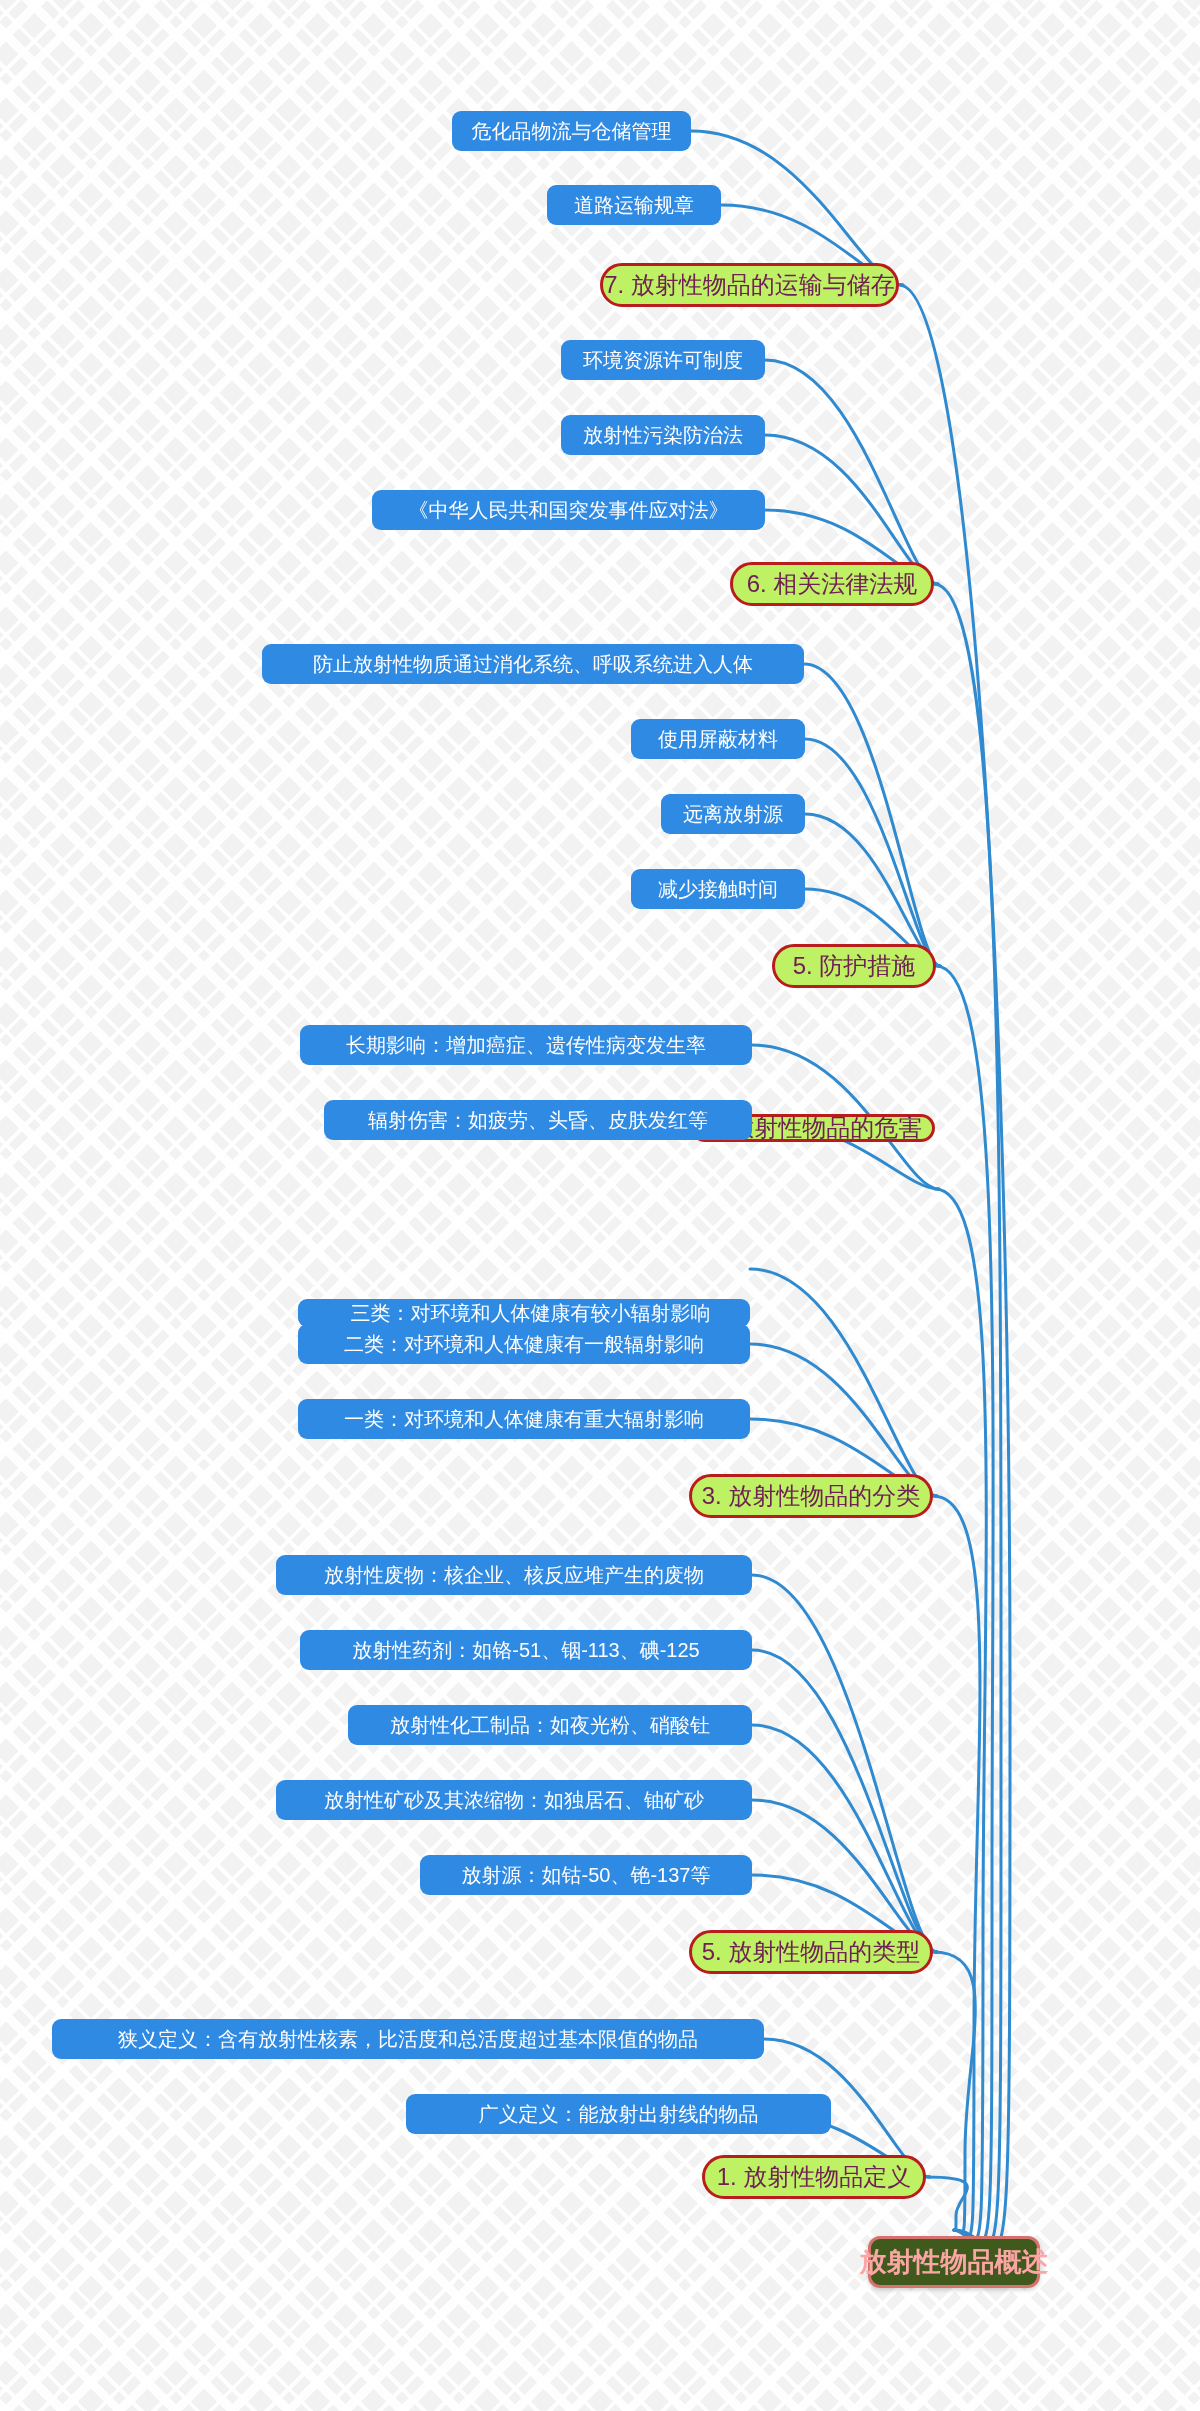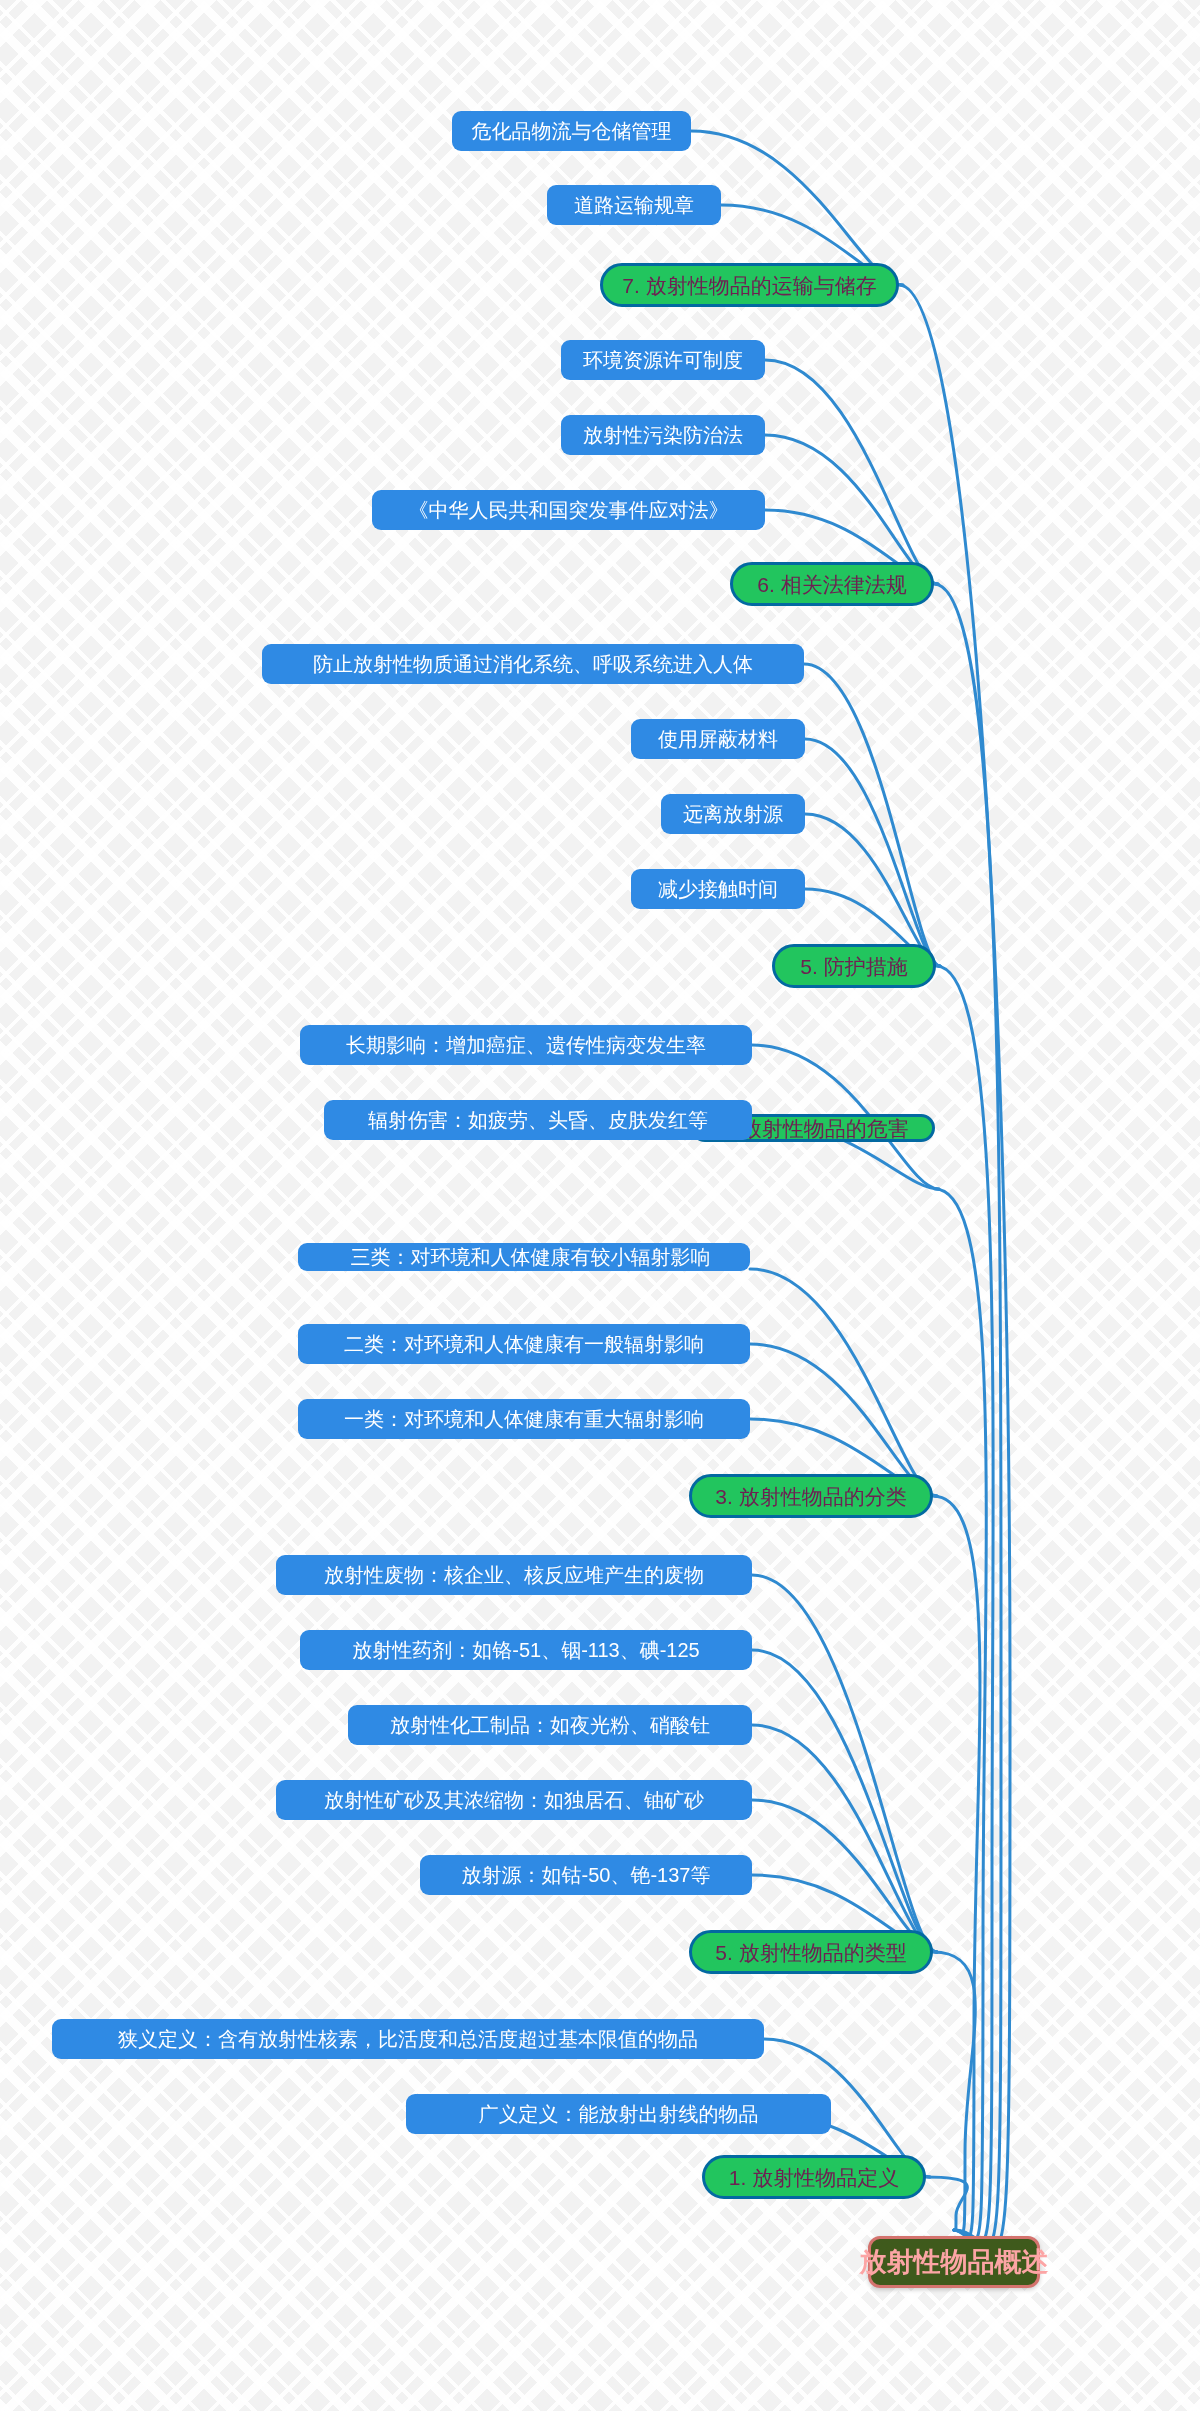--- a/index.html
+++ b/index.html
@@ -54,25 +54,25 @@
     border-radius: 12px;
     color: #fca5a5;
     font-size: 27px;
     font-weight: bold;
     padding: 0 22px;
     height: 52px;
     box-shadow: 0 2px 4px rgba(0,0,0,0.18);
   }
   
   .node.branch {
-    background: #22c55e;
-    border: 3px solid #0369a1;
+    background: #bef264;
+    border: 3px solid #b91c1c;
     border-radius: 26px;
     color: #6e2152;
-    font-size: 21px;
+    font-size: 24px;
     padding: 0 20px;
     height: 44px;
   }
   
   .node.leaf {
     background: #2f8ae4;
     border-radius: 9px;
     color: #ffffff;
     font-size: 20px;
     padding: 0 17px;
@@ -123,21 +123,21 @@
       <div class="node leaf" style="left: 372px; top: 490px; width: 393px; height: 40px;">《中华人民共和国突发事件应对法》</div>
       <div class="node branch" style="left: 772px; top: 944px; width: 164px; height: 44px;">5. 防护措施</div>
       <div class="node leaf" style="left: 262px; top: 644px; width: 542px; height: 40px;">防止放射性物质通过消化系统、呼吸系统进入人体</div>
       <div class="node leaf" style="left: 631px; top: 719px; width: 174px; height: 40px;">使用屏蔽材料</div>
       <div class="node leaf" style="left: 661px; top: 794px; width: 144px; height: 40px;">远离放射源</div>
       <div class="node leaf" style="left: 631px; top: 869px; width: 174px; height: 40px;">减少接触时间</div>
       <div class="node branch" style="left: 691px; top: 1114px; width: 244px; height: 28px;">4. 放射性物品的危害</div>
       <div class="node leaf" style="left: 300px; top: 1025px; width: 452px; height: 40px;">长期影响：增加癌症、遗传性病变发生率</div>
       <div class="node leaf" style="left: 324px; top: 1100px; width: 428px; height: 40px;">辐射伤害：如疲劳、头昏、皮肤发红等</div>
       <div class="node branch" style="left: 689px; top: 1474px; width: 244px; height: 44px;">3. 放射性物品的分类</div>
-      <div class="node leaf" style="left: 298px; top: 1243px; width: 452px; height: 28px; padding-left: 30px;">三类：对环境和人体健康有较小辐射影响</div>
+      <div class="node leaf" style="left: 298px; top: 1299px; width: 452px; height: 28px; padding-left: 30px;">三类：对环境和人体健康有较小辐射影响</div>
       <div class="node leaf" style="left: 298px; top: 1324px; width: 452px; height: 40px;">二类：对环境和人体健康有一般辐射影响</div>
       <div class="node leaf" style="left: 298px; top: 1399px; width: 452px; height: 40px;">一类：对环境和人体健康有重大辐射影响</div>
       <div class="node branch" style="left: 689px; top: 1930px; width: 244px; height: 44px;">5. 放射性物品的类型</div>
       <div class="node leaf" style="left: 276px; top: 1555px; width: 476px; height: 40px;">放射性废物：核企业、核反应堆产生的废物</div>
       <div class="node leaf" style="left: 300px; top: 1630px; width: 452px; height: 40px;">放射性药剂：如铬-51、铟-113、碘-125</div>
       <div class="node leaf" style="left: 348px; top: 1705px; width: 404px; height: 40px;">放射性化工制品：如夜光粉、硝酸钍</div>
       <div class="node leaf" style="left: 276px; top: 1780px; width: 476px; height: 40px;">放射性矿砂及其浓缩物：如独居石、铀矿砂</div>
       <div class="node leaf" style="left: 420px; top: 1855px; width: 332px; height: 40px;">放射源：如钴-50、铯-137等</div>
       <div class="node branch" style="left: 702px; top: 2155px; width: 224px; height: 44px;">1. 放射性物品定义</div>
       <div class="node leaf" style="left: 52px; top: 2019px; width: 712px; height: 40px;">狭义定义：含有放射性核素，比活度和总活度超过基本限值的物品</div>

